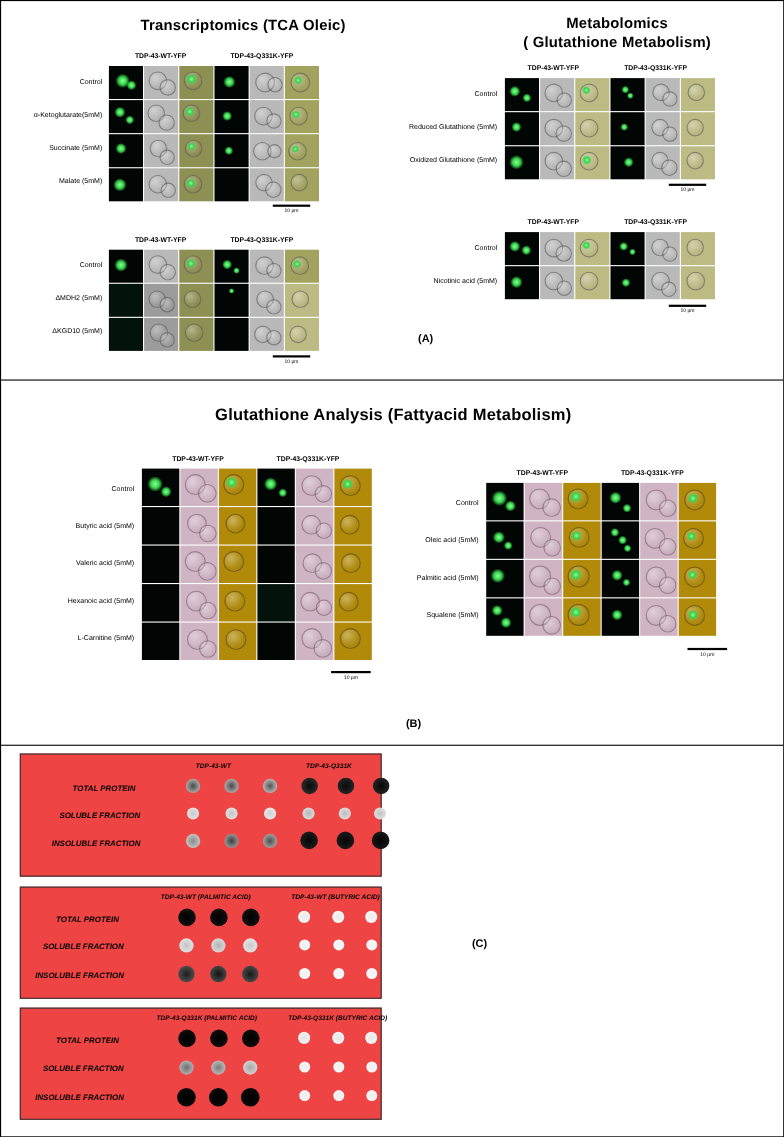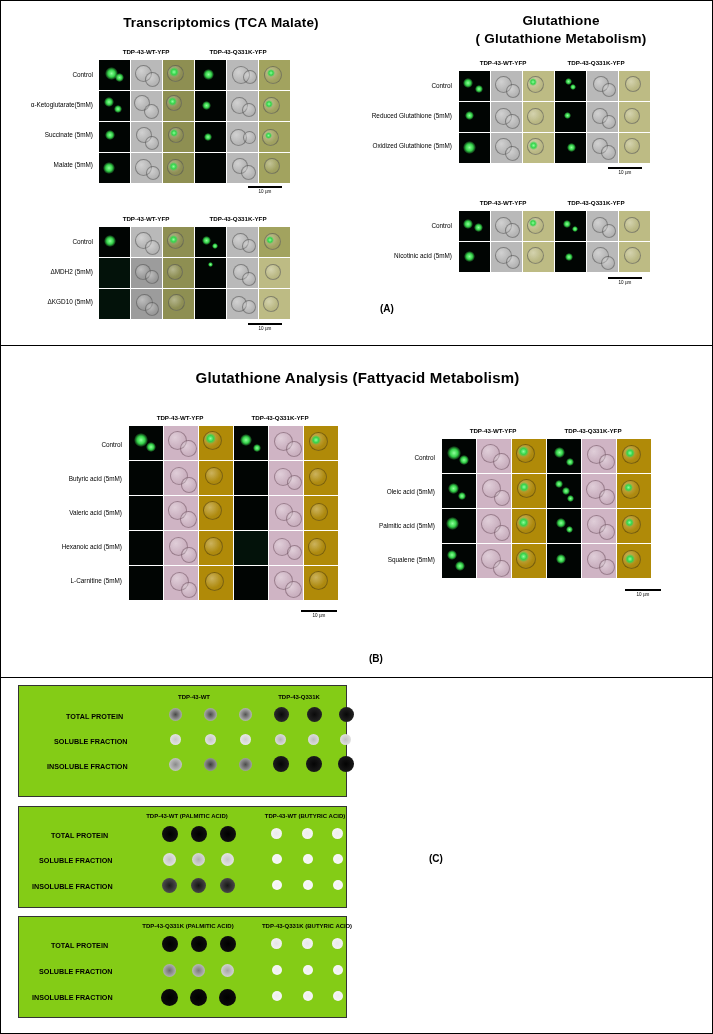--- a/index.html
+++ b/index.html
@@ -83,21 +83,22 @@
     text-align:center;
   }
   .scale .bar{height:2px;background:#000;width:100%;}
   .scale .lab{font-size:4.6px;margin-top:.5px;}
 
   
   .blotbox{
     position:absolute;
     border:1px solid #333;
     box-sizing:border-box;
-    background:#84cc16;
+    background:#ef4444;
+    font-style:italic;
   }
   .blotlab{
     position:absolute;
     font-size:7.2px;font-weight:bold;white-space:nowrap;
   }
   .blothead{
     position:absolute;
     font-size:6px;font-weight:bold;white-space:nowrap;text-align:center;
   }
   .dot{
@@ -105,22 +106,22 @@
   }
 </style>
 </head>
 <body>
 
 <div class="figure">
 
   <div class="divider" style="top:344px;"></div>
   <div class="divider" style="top:676px;"></div>
 
-  <div class="ptitle" style="position:absolute;left:60px;top:14px;width:320px;">Transcriptomics (TCA Malate)</div>
-  <div class="ptitle" style="position:absolute;left:420px;top:12px;width:280px;">Glutathione</div>
+  <div class="ptitle" style="position:absolute;left:60px;top:14px;width:320px;">Transcriptomics (TCA Oleic)</div>
+  <div class="ptitle" style="position:absolute;left:420px;top:12px;width:280px;">Metabolomics</div>
   <div class="ptitle" style="position:absolute;left:420px;top:30px;width:280px;">( Glutathione Metabolism)</div>
   <div class="panel-letter" style="left:379px;top:302px;">(A)</div>
 
   <div class="mgroup" style="left:95px;top:47px;">
     <div class="colhead" style="left:4px;top:0;width:92px;">TDP-43-WT-YFP</div>
     <div class="colhead" style="left:96px;top:0;width:92px;">TDP-43-Q331K-YFP</div>
 
     <div class="rowlab" style="left:-85px;top:24px;width:82px;">Control</div>
     <div class="rowlab" style="left:-85px;top:54px;width:82px;">α-Ketoglutarate(5mM)</div>
     <div class="rowlab" style="left:-85px;top:84px;width:82px;">Succinate (5mM)</div>

